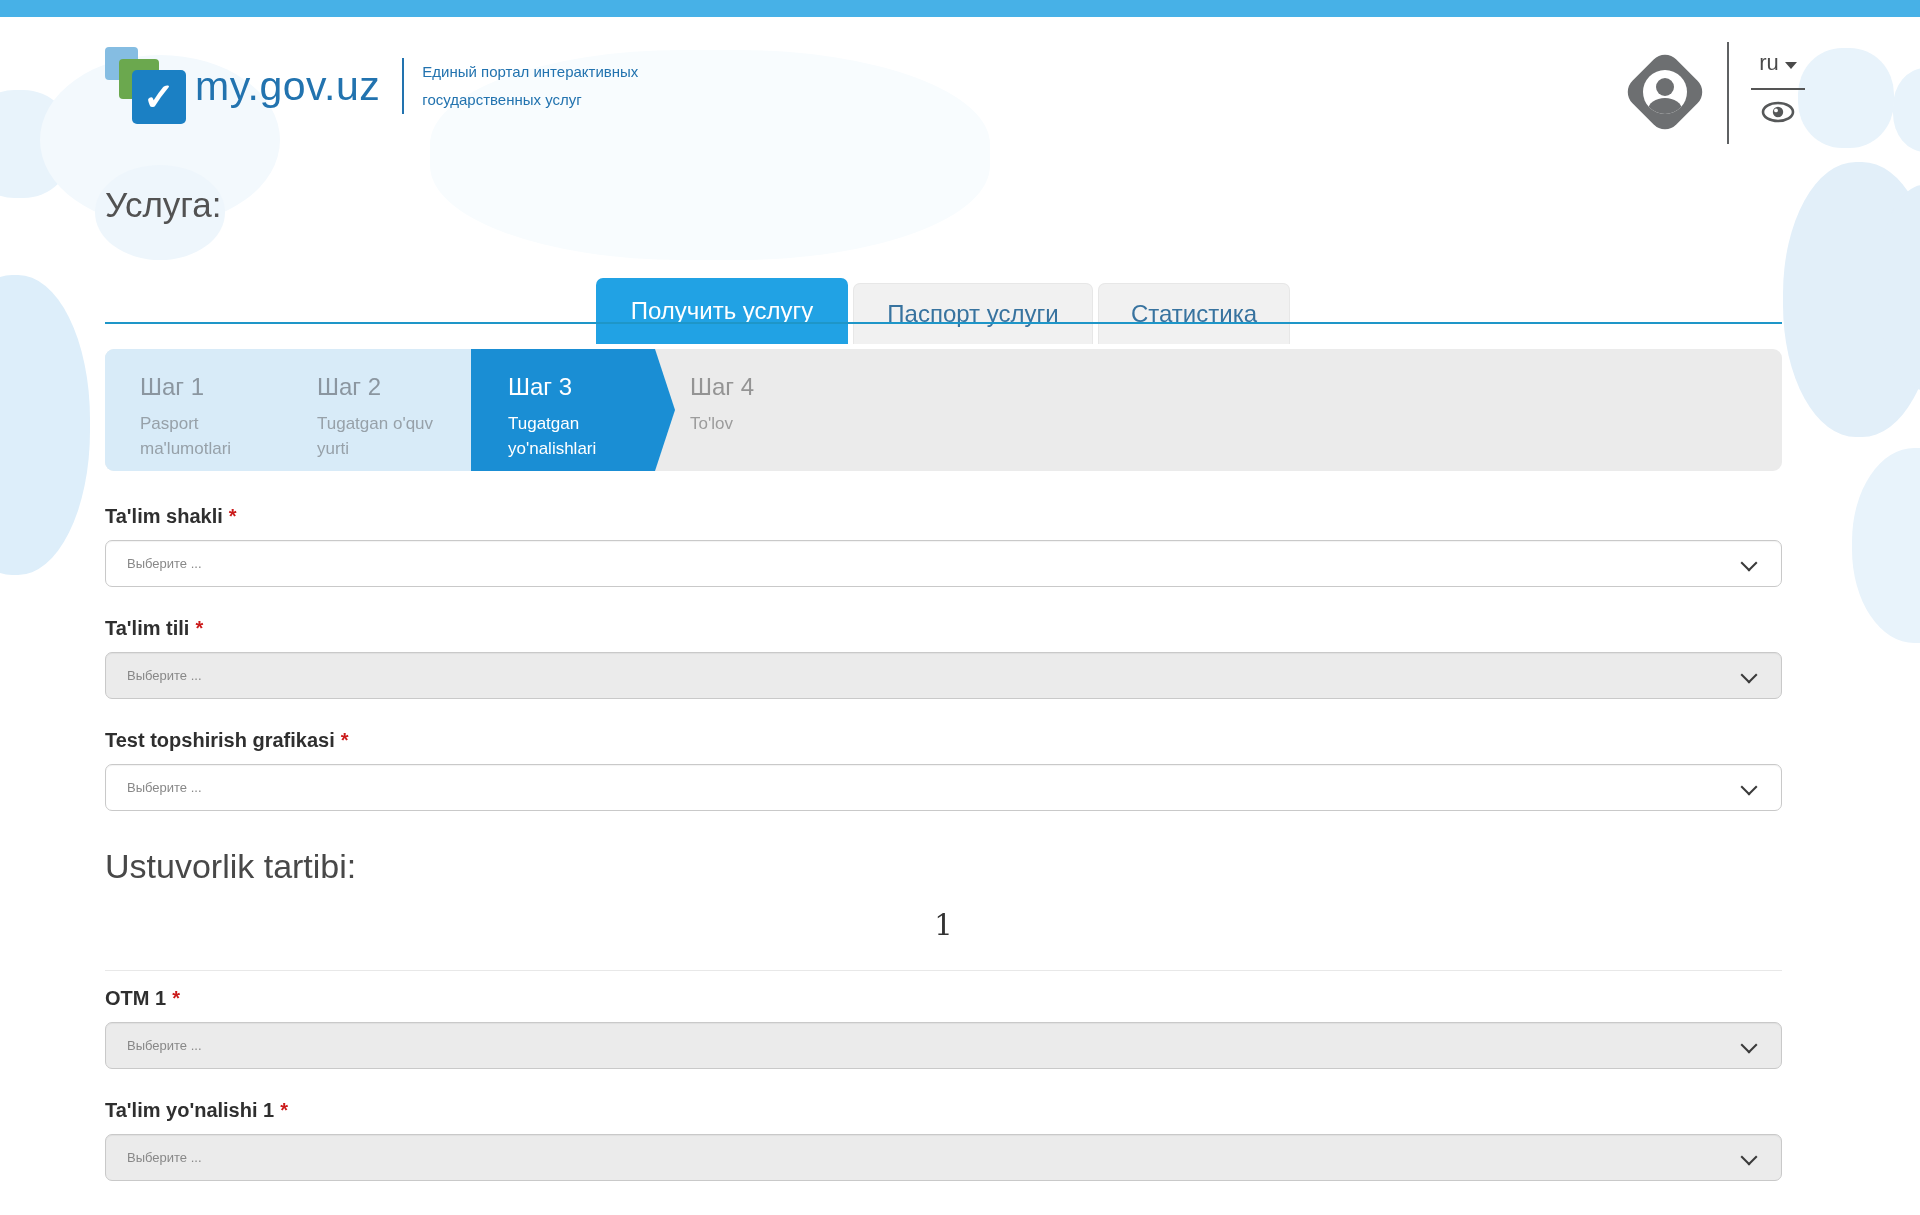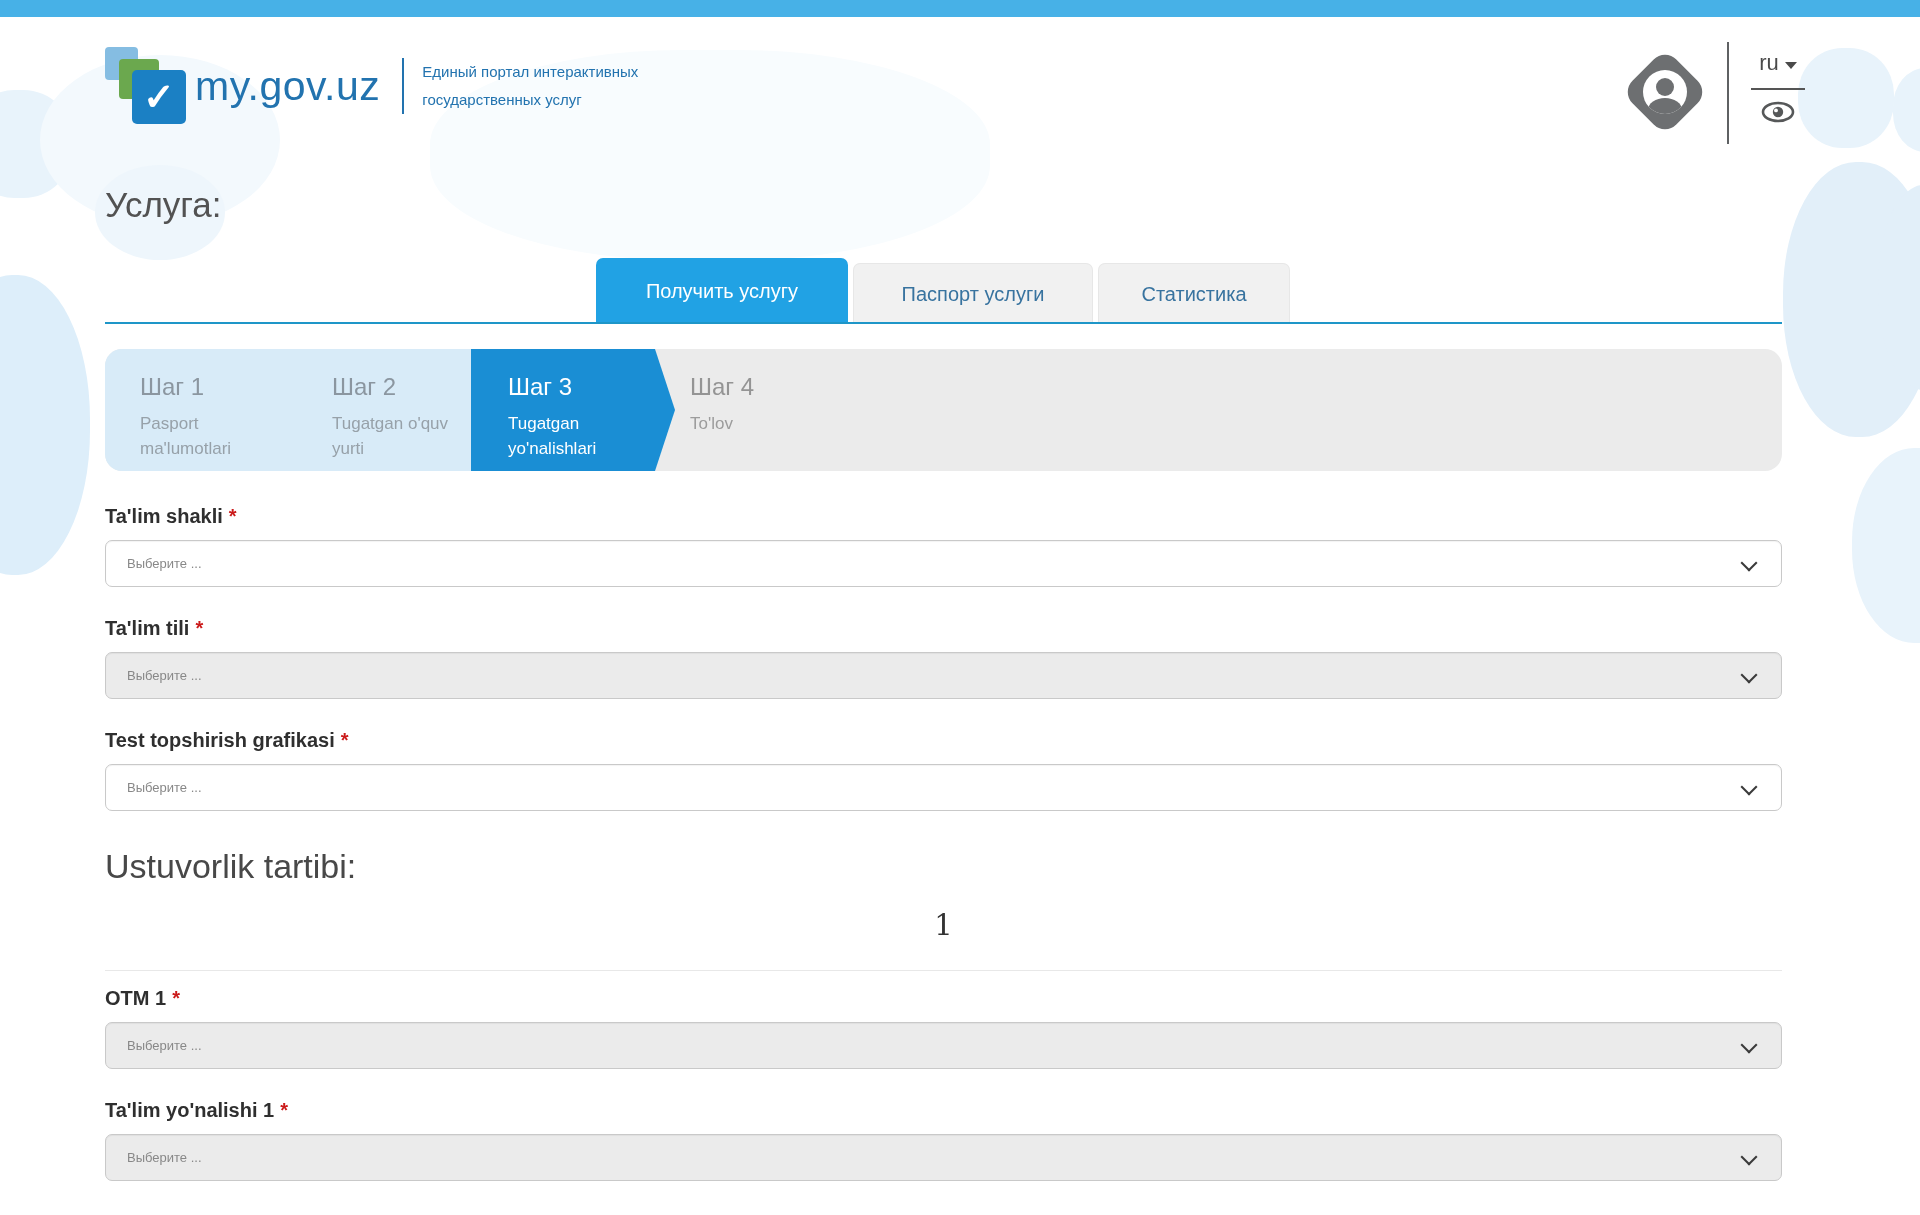--- a/index.html
+++ b/index.html
@@ -42,36 +42,36 @@
   .caret-down { width:0; height:0; border-left:6px solid transparent; border-right:6px solid transparent; border-top:7px solid #4a4a4a; margin-left:6px; margin-top:4px; }
   .lang-underline { width:54px; height:2px; background:#555; margin-top:6px; }
   .eye-btn { margin-top:10px; cursor:pointer; }
 
   
   .container { position:absolute; left:105px; top:0; width:1677px; z-index:2; }
   .page-heading { position:absolute; top:185px; font-size:35px; color:#525252; }
 
   
   .tabs-row { position:absolute; top:258px; left:0; width:1677px; height:66px; }
-  .tab { position:absolute; display:flex; align-items:center; justify-content:center; font-size:20px; cursor:pointer; border-radius:7px 7px 0 0; }
+  .tab { position:absolute; display:flex; align-items:center; justify-content:center; font-size:24px; cursor:pointer; border-radius:7px 7px 0 0;margin-top:20px; }
   .tab-active { left:491px; top:0; width:252px; height:66px; background:#21a2e4; color:#ffffff; }
   .tab-idle { background:#f1f1f1; color:#38739f; top:5px; height:61px; border:1px solid #e7e7e7; border-bottom:none; }
   .tab-passport { left:748px; width:240px; }
   .tab-stats { left:993px; width:192px; }
   .tabs-underline { position:absolute; top:322px; left:0; width:1677px; height:2px; background:#1e96c8; }
 
   
-  .steps-bar { position:absolute; top:349px; left:0; width:1677px; height:122px; background:#ebebeb; border-radius:17px; overflow:hidden; }
+  .steps-bar { position:absolute; top:349px; left:0; width:1677px; height:122px; background:#ebebeb; border-radius:9px; overflow:hidden; }
   .steps-lightblue { position:absolute; left:0; top:0; width:366px; height:122px; background:#d8ebf8; }
   .steps-arrow { position:absolute; left:366px; top:0; width:204px; height:122px; background:#1a8ed4;
     clip-path:polygon(0 0, calc(100% - 20px) 0, 100% 50%, calc(100% - 20px) 100%, 0 100%); }
   .step { position:absolute; top:24px; width:170px; cursor:pointer; }
   .step-title { font-size:24px; margin-bottom:10px; }
   .step-sub { font-size:17px; line-height:25px; width:130px; }
-  .step1 { left:35px; } .step2 { left:227px; } .step3 { left:403px; } .step4 { left:585px; }
+  .step1 { left:35px; } .step2 { left:212px; } .step3 { left:403px; } .step4 { left:585px; }
   .step1 .step-title, .step2 .step-title { color:#8b96a0; }
   .step1 .step-sub, .step2 .step-sub { color:#97a1a9; }
   .step3 .step-title, .step3 .step-sub { color:#ffffff; }
   .step4 .step-title { color:#949494; } .step4 .step-sub { color:#9c9c9c; }
 
   
   .form-area { position:absolute; top:505px; left:0; width:1677px; }
   .field { margin-bottom:0; }
   .field-label { font-size:20px; font-weight:bold; color:#2f2f2f; margin-top:30px; }
   .req { color:#cb1b1b; font-weight:bold; margin-left:6px; }

